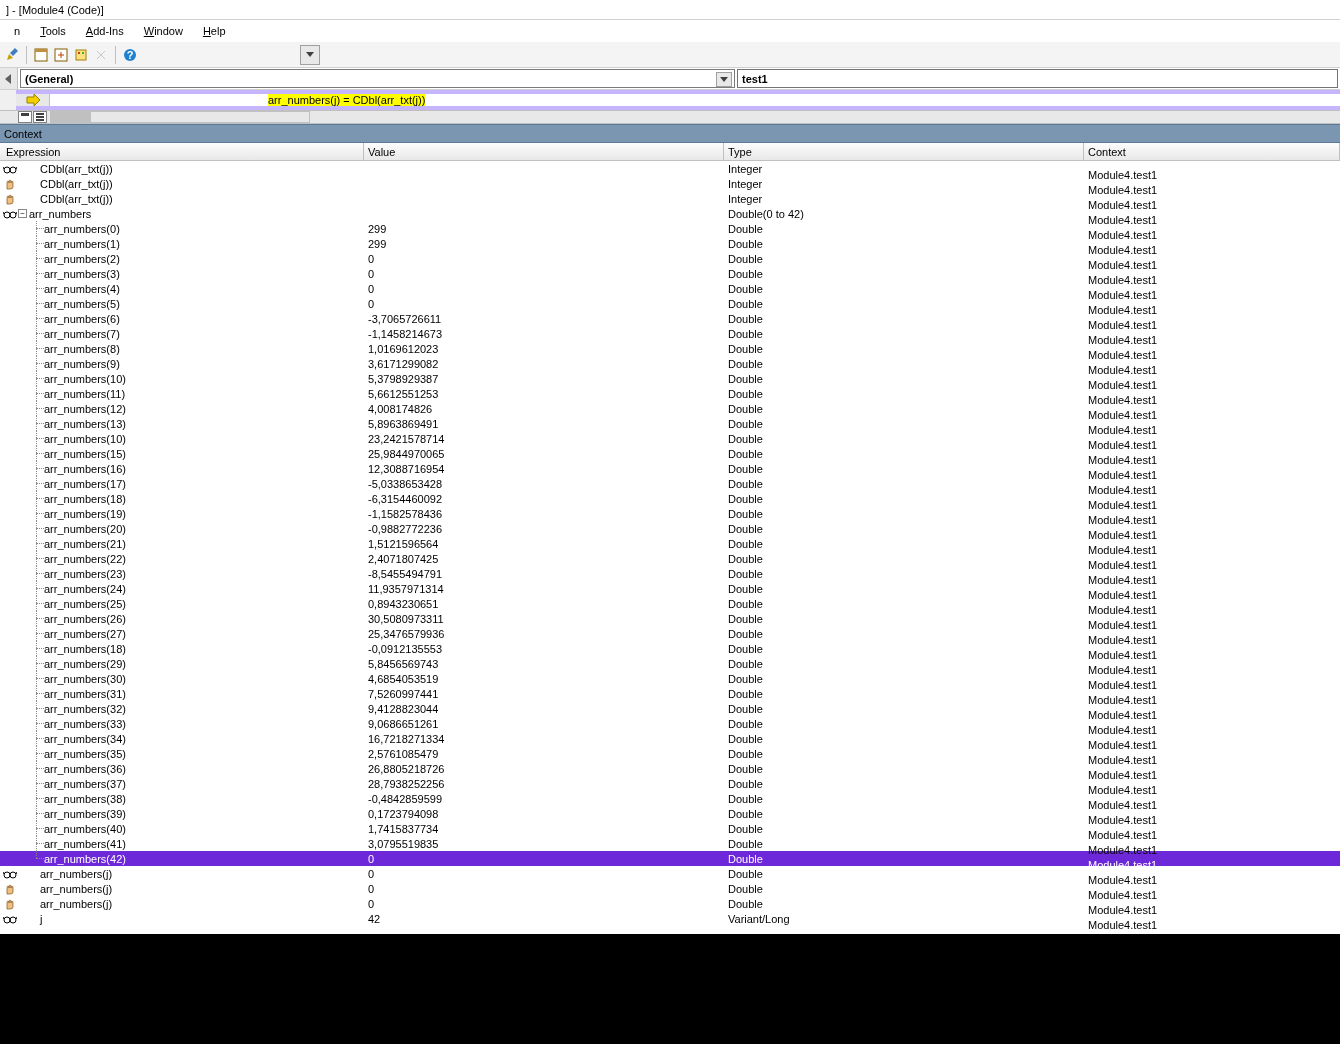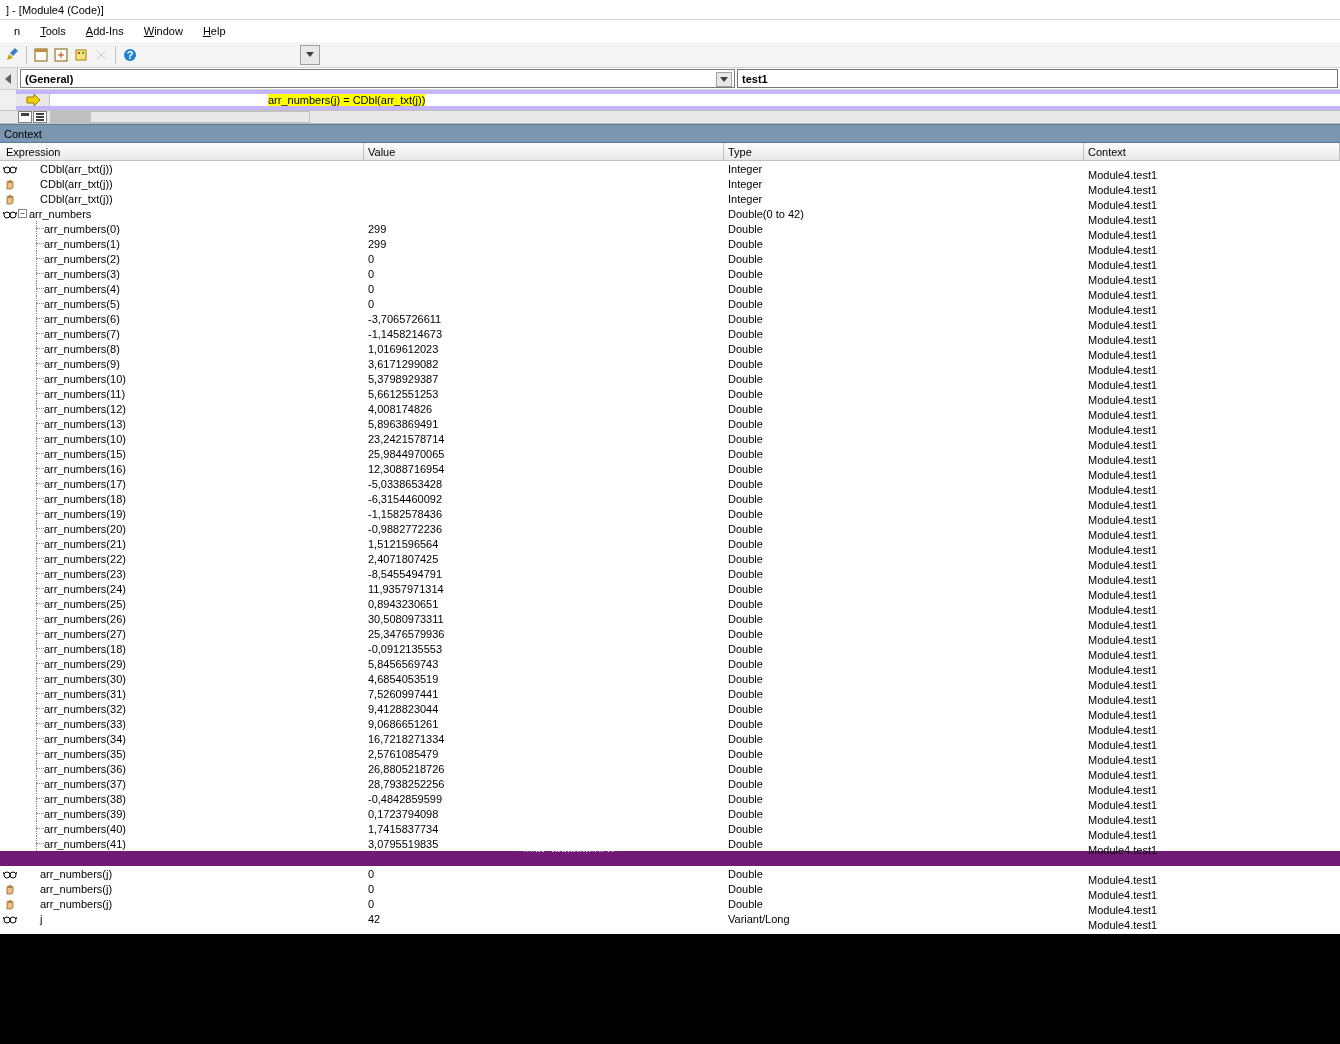--- a/index.html
+++ b/index.html
@@ -36,21 +36,21 @@
 
 .watch-header { display:flex; height:18px; background:#f0f0f0; border-bottom:1px solid #c0c0c0;}
 .watch-header .hcell { border-right:1px solid #c0c0c0; padding:2px 4px; display:flex; align-items:center; background:linear-gradient(#fdfdfd,#e8e8e8);}
 .hcell.c1 { width:364px; padding-left:6px;}
 .hcell.c2 { width:360px;}
 .hcell.c3 { width:360px;}
 .hcell.c4 { flex:1; }
 
 .watch-body { flex:1; overflow:auto; }
 .wrow { display:flex; height:15px; align-items:center; }
-.wrow.selected { background:#701a75; color:#fff;flex-direction:column; }
+.wrow.selected { background:#6d28d9; color:#fff; }
 .wcell { overflow:hidden; white-space:nowrap; }
 .wcell.c1 { width:364px; display:flex; align-items:center;}
 .wcell.c2 { width:360px; padding-left:4px;}
 .wcell.c3 { width:360px; padding-left:4px;}
 .wcell.c4 { flex:1; padding-left:4px;margin-top:12px;}
 .wicon { width:16px; height:14px; display:inline-flex; align-items:center; justify-content:center; margin-left:2px; flex-shrink:0;}
 .tree-indent { display:inline-block; flex-shrink:0;}
 .tree-line { display:inline-block; width:14px; height:15px; position:relative; flex-shrink:0;}
 .tree-line::before { content:""; position:absolute; left:6px; top:0; bottom:0; border-left:1px dotted #888;}
 .tree-line.tee::after { content:""; position:absolute; left:6px; top:7px; width:8px; border-top:1px dotted #888;}

